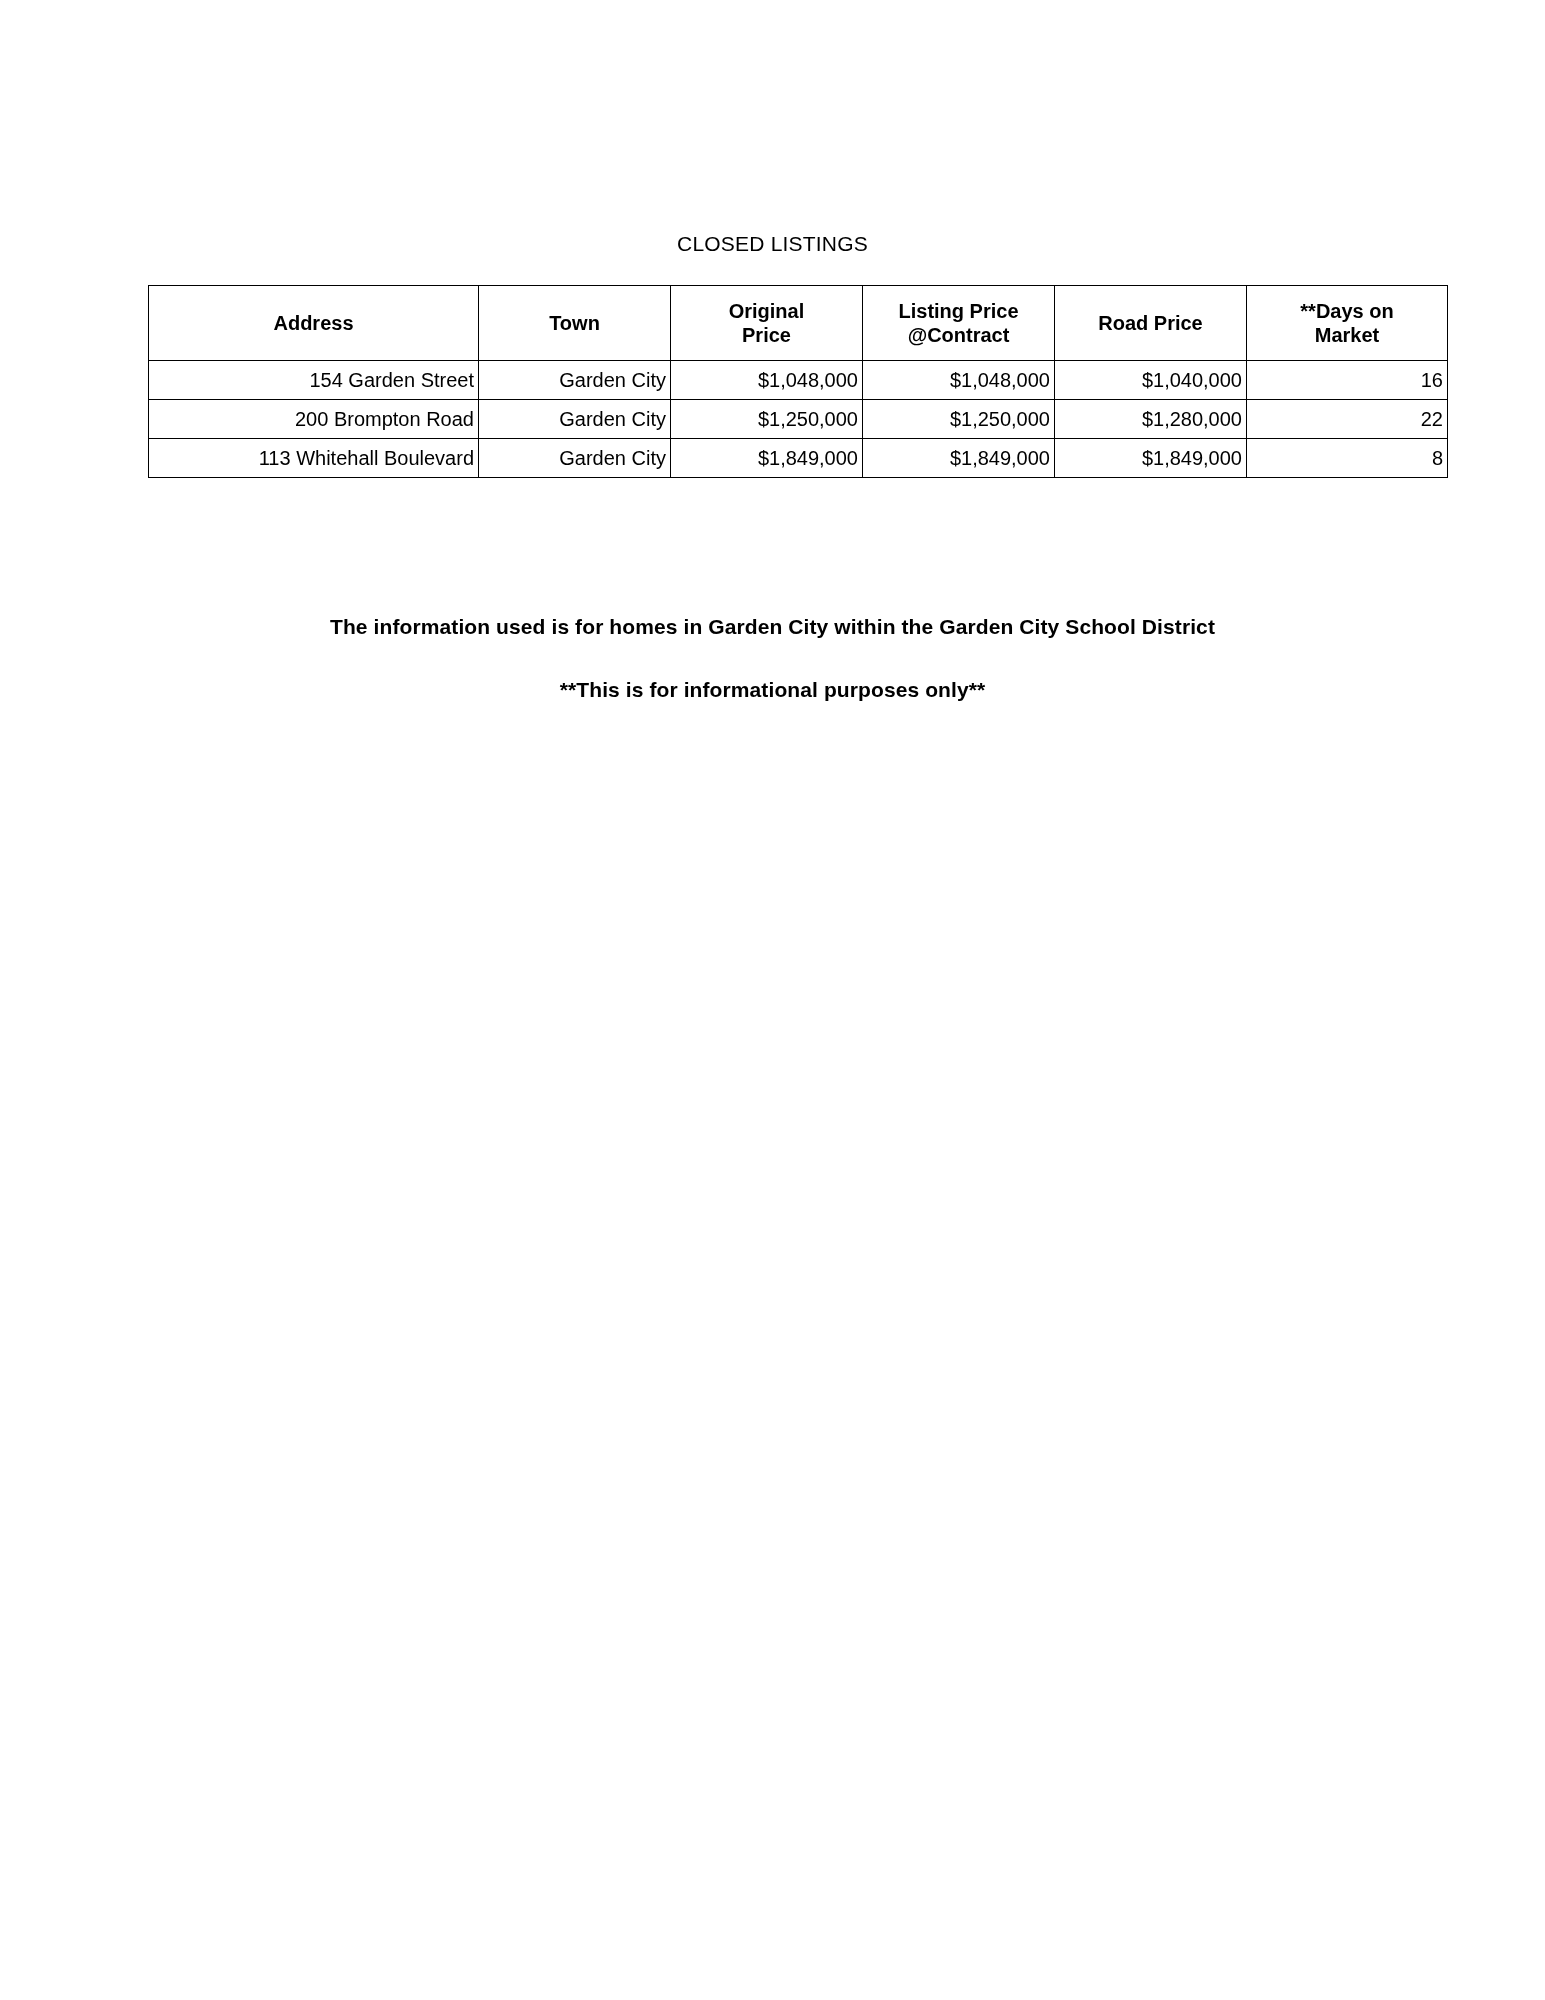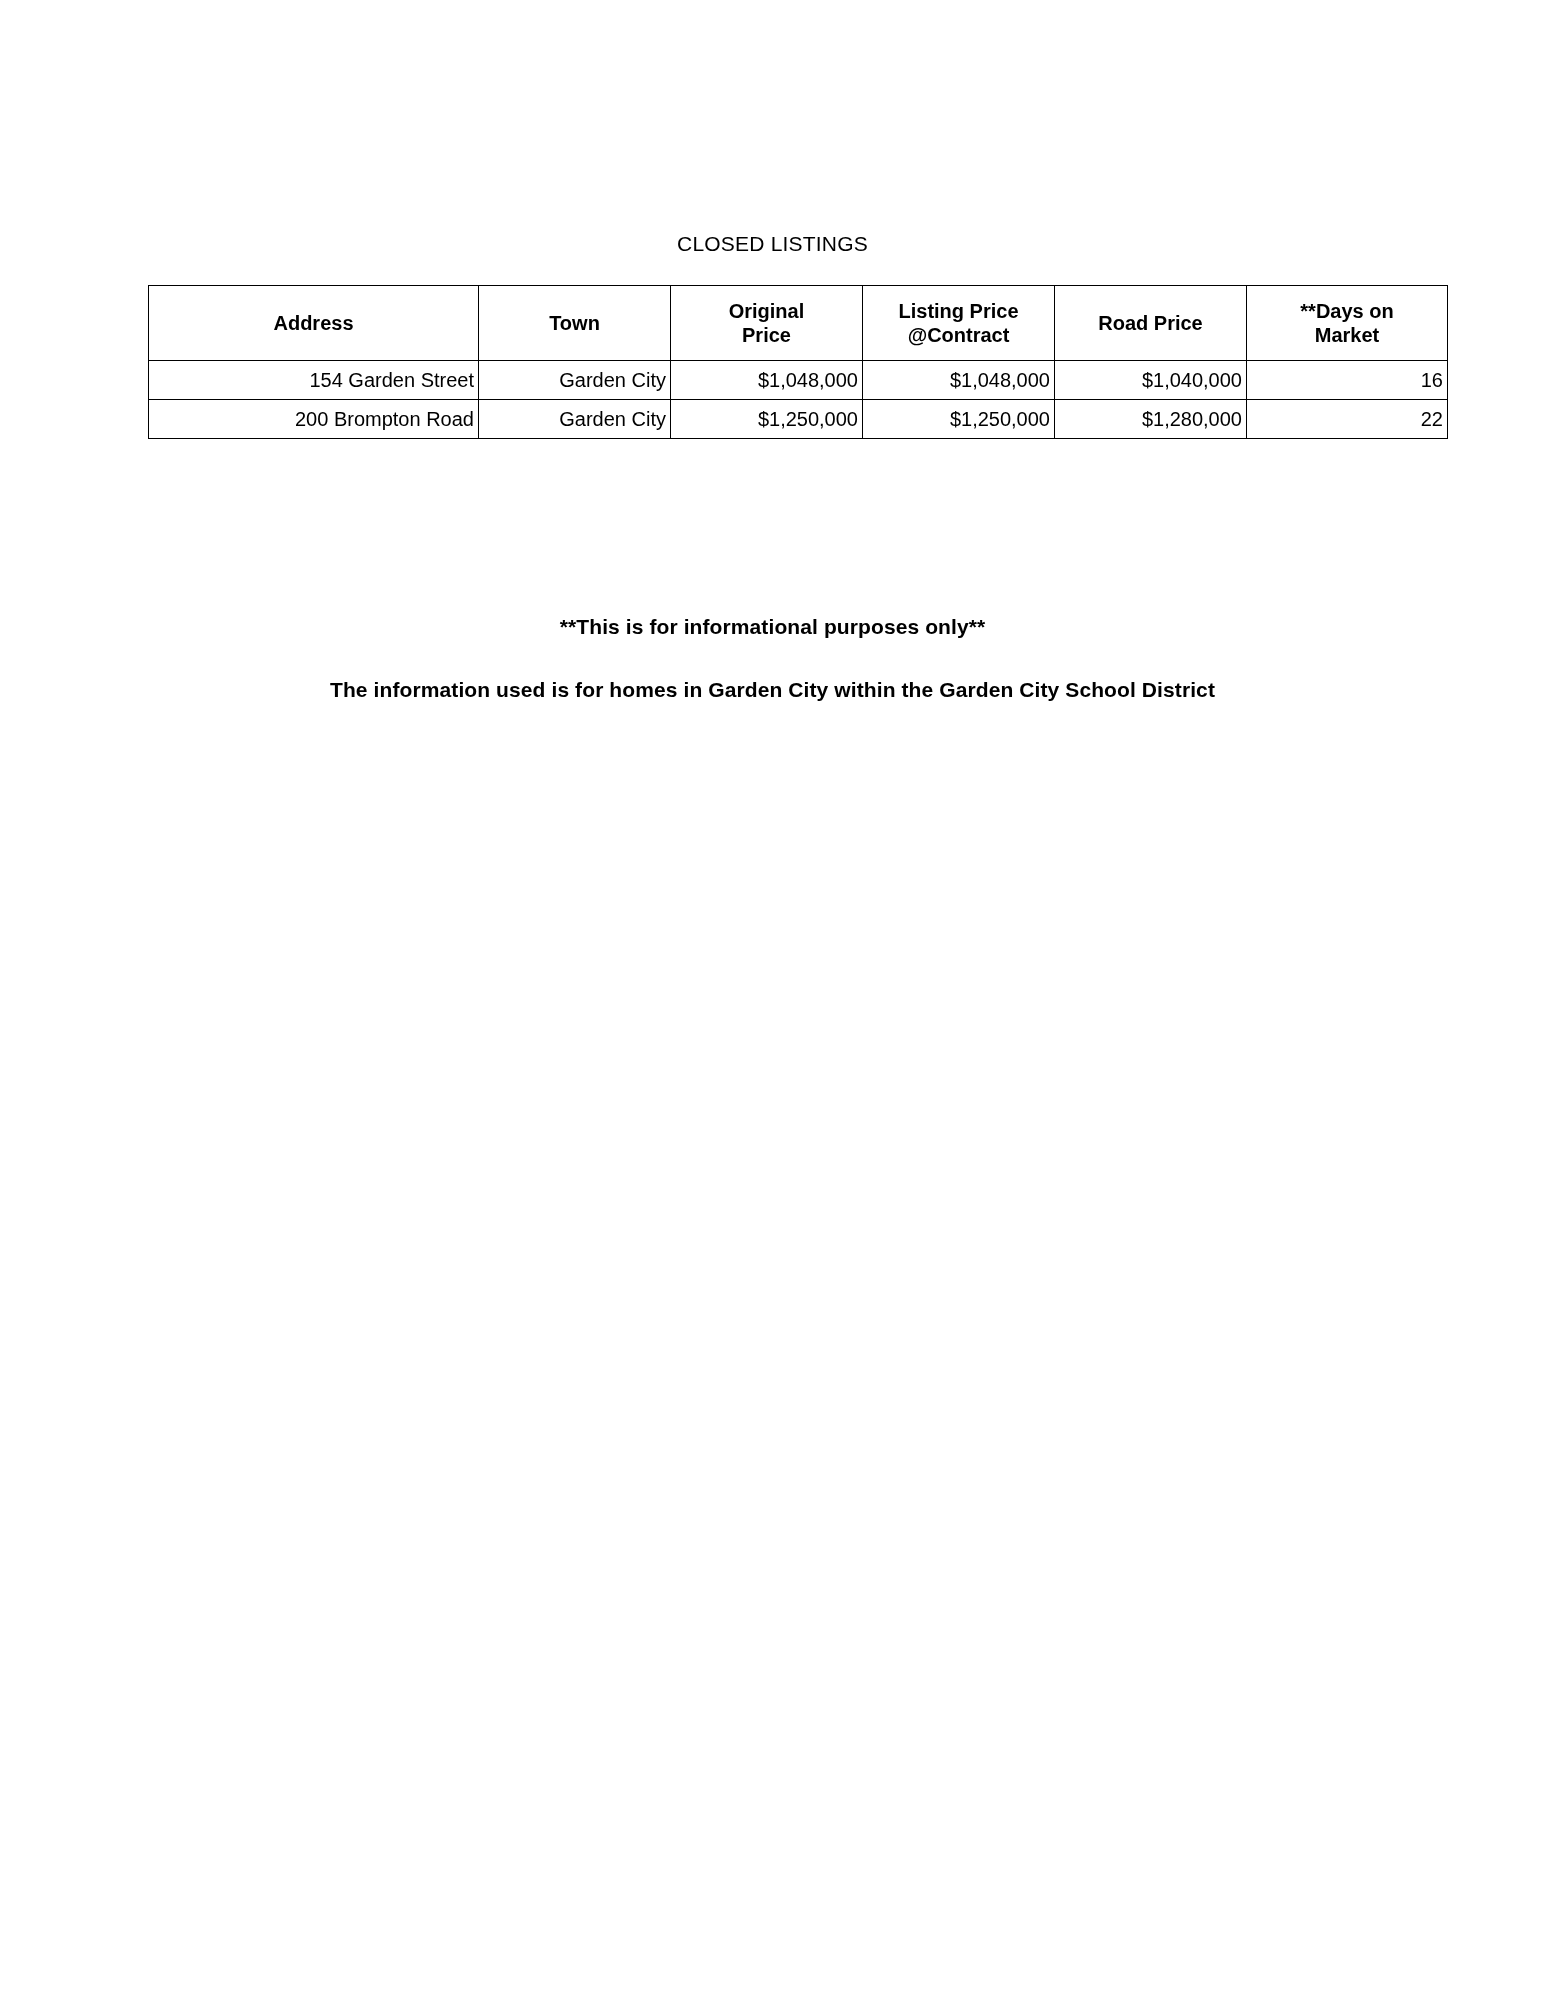--- a/index.html
+++ b/index.html
@@ -138,22 +138,30 @@
           <td>16</td>
         </tr>
         <tr>
           <td class="addr">200 Brompton Road</td>
           <td>Garden City</td>
           <td>$1,250,000</td>
           <td>$1,250,000</td>
           <td>$1,280,000</td>
           <td>22</td>
         </tr>
+        <tr>
+          <td class="addr">113 Whitehall Boulevard</td>
+          <td>Garden City</td>
+          <td>$1,849,000</td>
+          <td>$1,849,000</td>
+          <td>$1,849,000</td>
+          <td>8</td>
+        </tr>
       </tbody>
     </table>
   </div>
 
   <div class="notes">
+    <p class="note">The information used is for homes in Garden City within the Garden City School District</p>
     <p class="note">**This is for informational purposes only**</p>
-    <p class="note">The information used is for homes in Garden City within the Garden City School District</p>
   </div>
 
 </div>
 
 </body></html>

